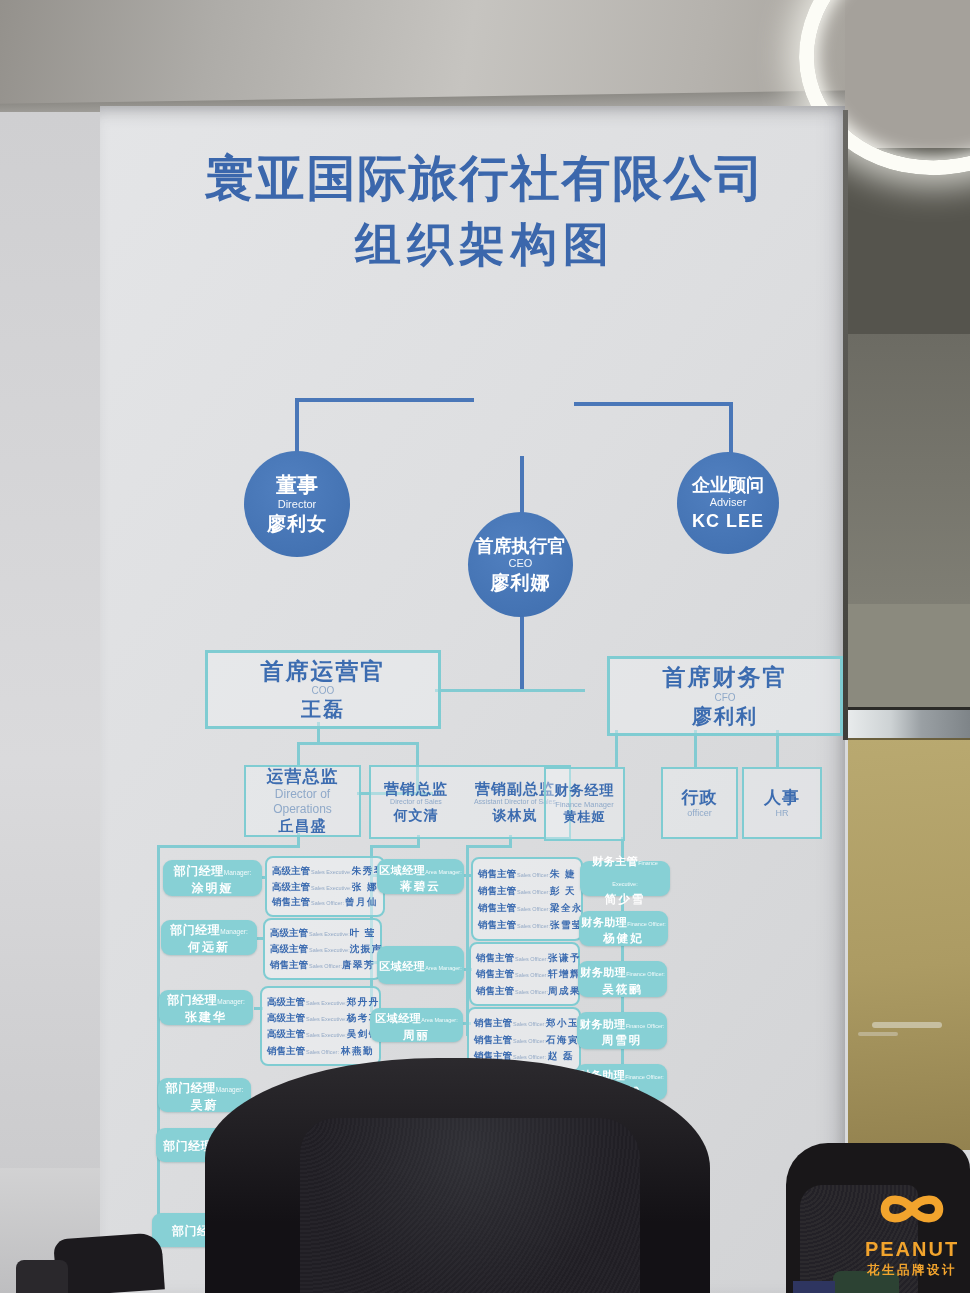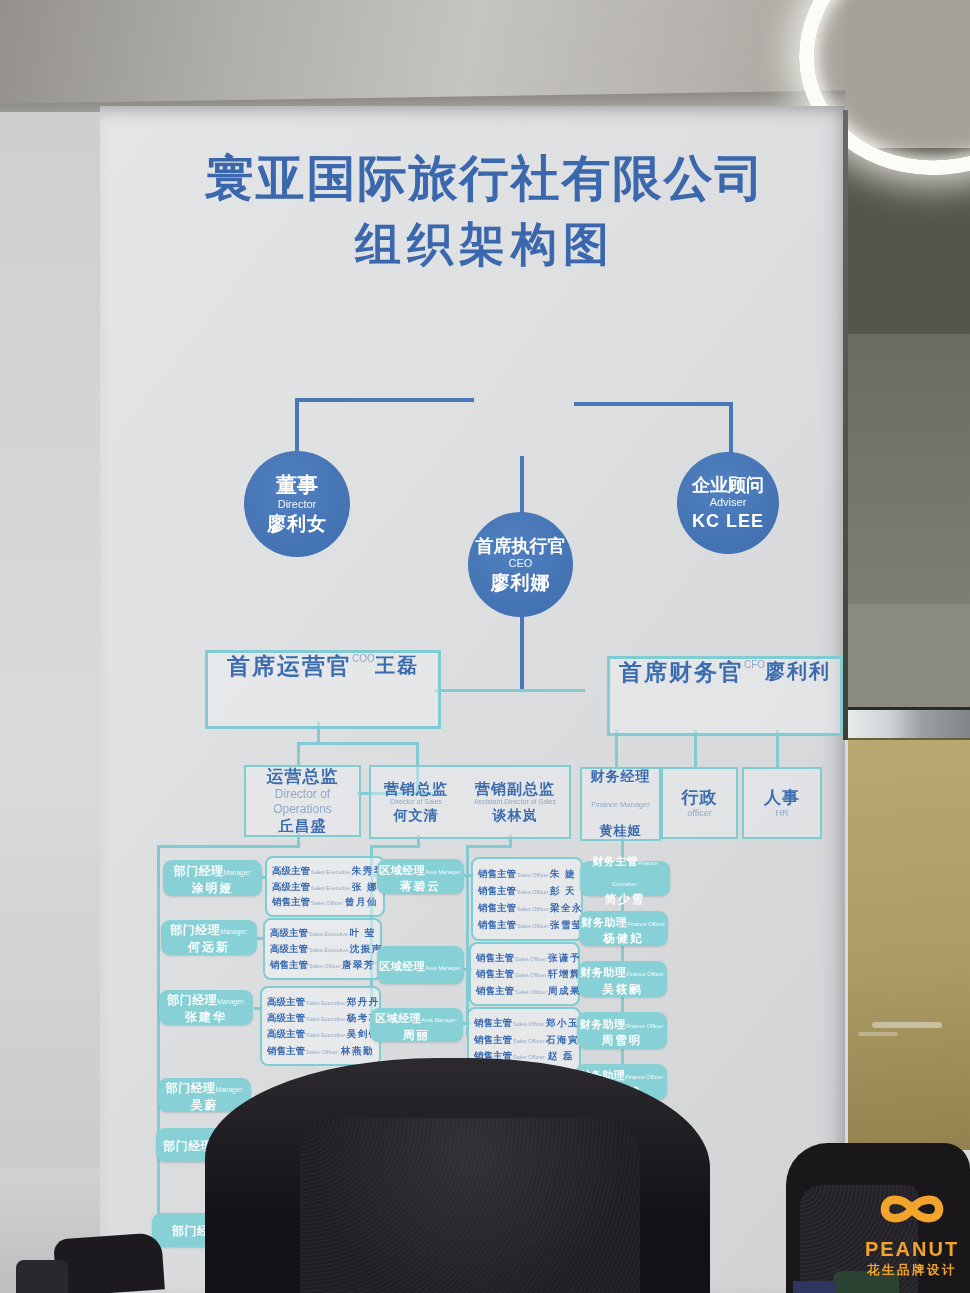--- a/index.html
+++ b/index.html
@@ -45,21 +45,21 @@
 
   
   .circle{border-radius:50%;background:radial-gradient(circle at 42% 35%,#5180c0,#4372b2 75%);
     color:#fff;text-align:center;display:flex;flex-direction:column;justify-content:center;line-height:1.25;}
   .c-title{font-weight:bold;font-size:19px;}
   .c-sub{font-size:11px;opacity:.95;}
   .c-name{font-weight:bold;font-size:19px;letter-spacing:1px;}
   .bl{background:#4a77b8;}
   .tl{background:#82cbd2;}
   .bigbox{border:3px solid #7fccd2;background:rgba(240,242,244,.45);text-align:center;
-    display:flex;flex-direction:row;justify-content:center;line-height:1.2;}
+    display:flex;flex-direction:column;justify-content:center;line-height:1.2;}
   .bb-title{font-weight:bold;font-size:23px;color:#3c6cb0;letter-spacing:2px;}
   .bb-sub{font-size:10px;color:#8fa9c9;}
   .bb-name{font-weight:bold;font-size:20px;color:#3c6cb0;letter-spacing:2px;}
   .midbox{border:2px solid #7fccd2;background:rgba(240,242,244,.4);text-align:center;
     display:flex;flex-direction:column;justify-content:center;line-height:1.25;}
   .mb-title{font-weight:bold;font-size:17px;color:#3c6cb0;letter-spacing:1px;}
   .mb-sub{font-size:12px;color:#8fa9c9;}
   .mb-name{font-weight:bold;font-size:15px;color:#3c6cb0;letter-spacing:1px;}
   .m-sales{flex-direction:row !important;justify-content:space-around;align-items:center;}
   .m-sales .col{display:flex;flex-direction:column;justify-content:center;}
@@ -87,21 +87,21 @@
 
   
   .c-chairman{left:470px;top:350px;width:108px;height:108px;}
   .c-director{left:244px;top:451px;width:106px;height:106px;}
   .c-adviser{left:677px;top:452px;width:102px;height:102px;}
   .c-ceo{left:468px;top:512px;width:105px;height:105px;}
   .b-coo{left:205px;top:650px;width:230px;height:73px;}
   .b-cfo{left:585px;top:656px;width:230px;height:74px;margin-left:22px;}
   .m-ops{left:244px;top:765px;width:113px;height:68px;}
   .m-sales{left:369px;top:765px;width:198px;height:70px;}
-  .m-fin{left:580px;top:767px;width:77px;height:70px;gap:14px;}
+  .m-fin{left:544px;top:767px;width:77px;height:70px;}
   .m-admin{left:661px;top:767px;width:73px;height:68px;}
   .m-hr{left:742px;top:767px;width:76px;height:68px;}
   .dm1{left:163px;top:860px;width:99px;height:36px;}
   .dm2{left:161px;top:920px;width:96px;height:35px;}
   .dm3{left:159px;top:990px;width:94px;height:35px;}
   .dm4{left:158px;top:1078px;width:93px;height:34px;}
   .dm5{left:156px;top:1128px;width:92px;height:34px;}
   .dm6{left:152px;top:1213px;width:90px;height:34px;}
   .sl1{left:265px;top:856px;width:106px;height:53px;}
   .sl2{left:263px;top:918px;width:105px;height:54px;}

